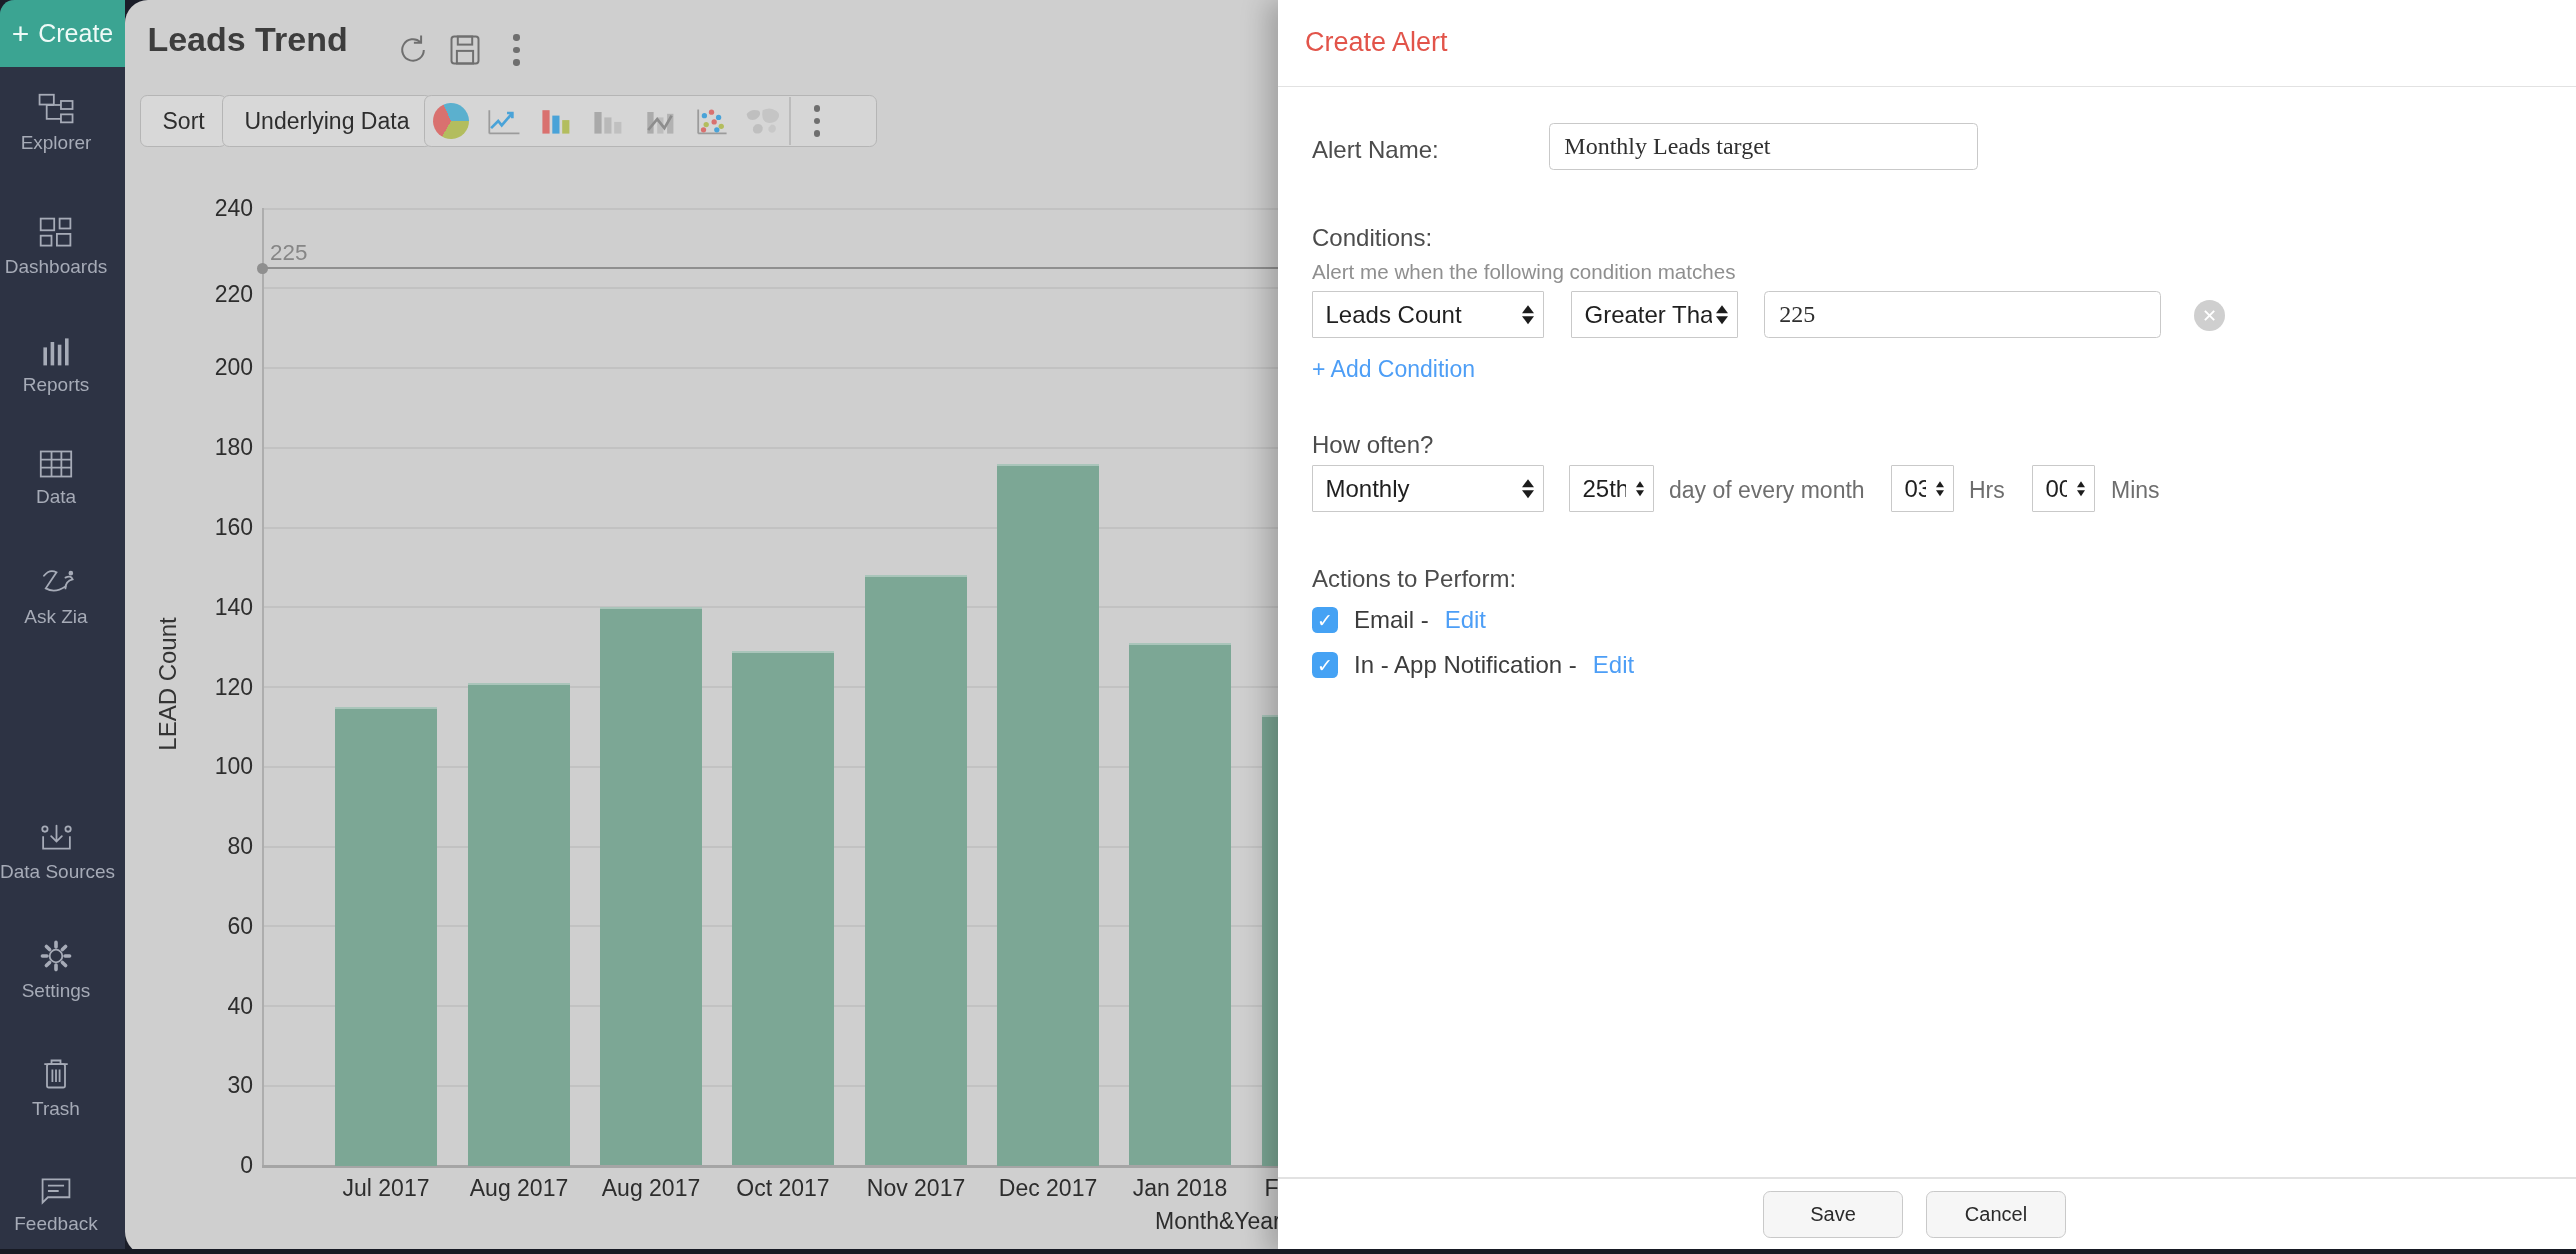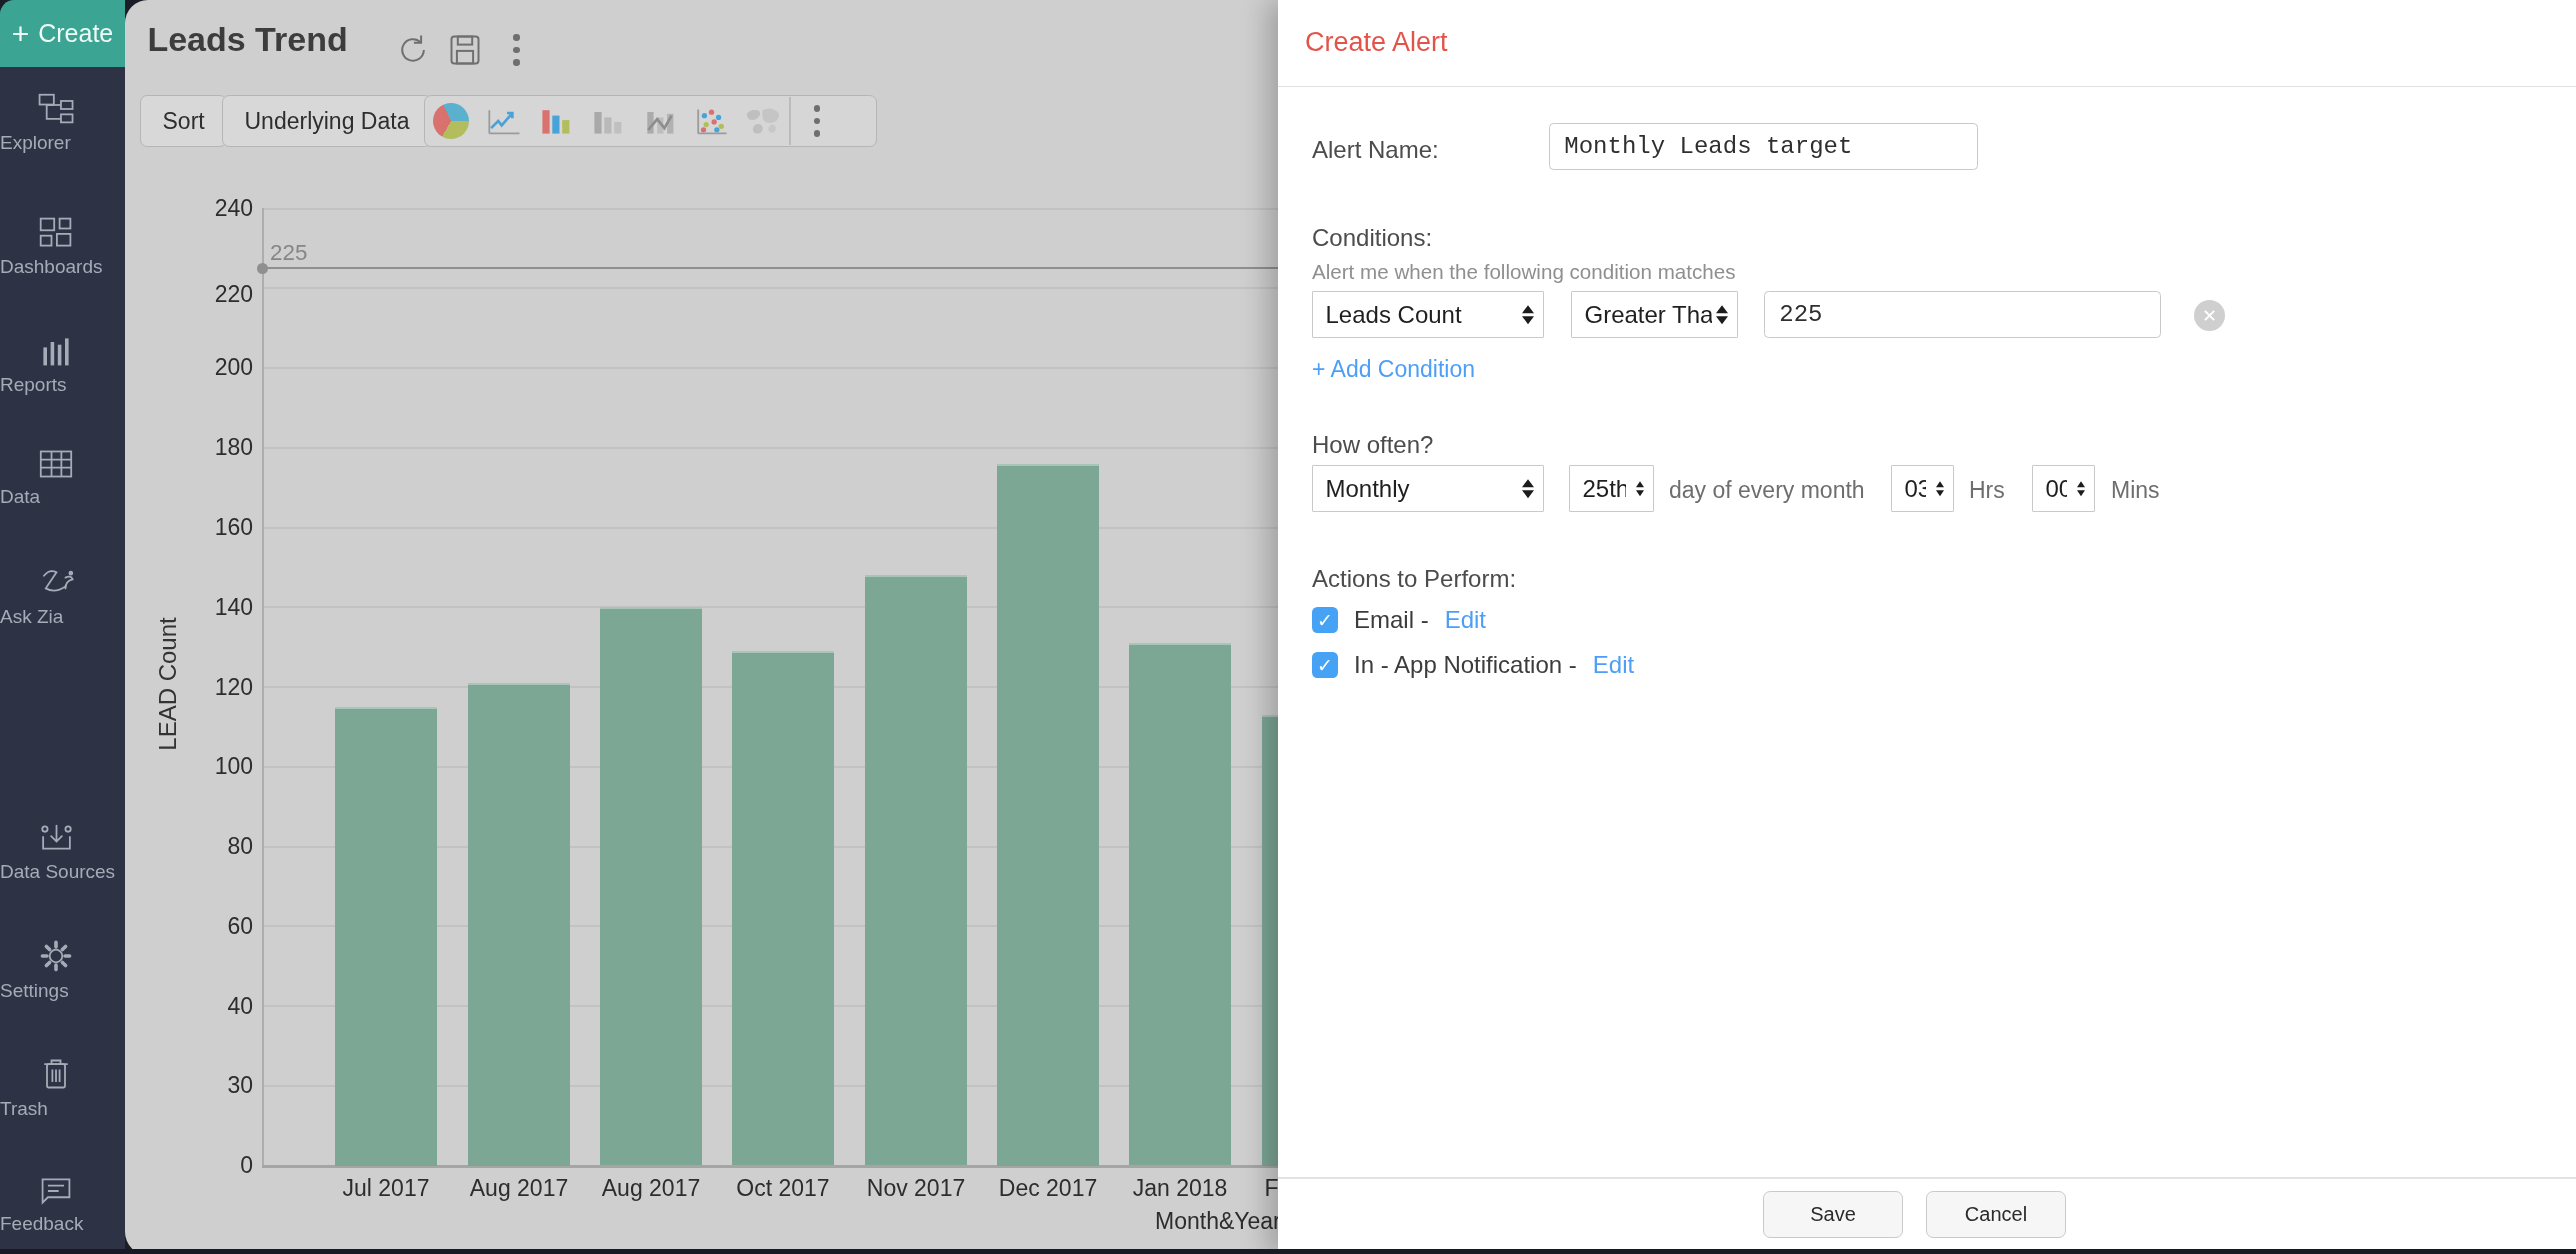--- a/index.html
+++ b/index.html
@@ -8,21 +8,21 @@
   .stage { position:relative; width:2576px; height:1255px; }
 
   
   .sidebar { position:absolute; left:0; top:0; width:125px; height:1255px;
              background:#2d3344; border-top-left-radius:14.3px; z-index:3; }
   .create-btn { position:absolute; left:0; top:0; width:125px; height:67px; background:#3ba492;
                 border-top-left-radius:14.3px; display:flex; align-items:center; justify-content:center;
                 gap:9px; cursor:pointer; }
   .create-btn span.lbl { color:#eefaf7; font-size:25px; }
   .create-plus { color:#eefaf7; font-size:30px; font-weight:400; line-height:1; }
-  .side-item { position:absolute; left:0; width:112px; text-align:left; color:#9fa5b2; cursor:pointer; }
+  .side-item { position:absolute; left:0; width:112px; text-align:center; color:#9fa5b2; cursor:pointer; }
   .side-item svg { display:block; margin:0 auto 5.4px auto; }
   .side-item .lbl { font-size:19px; color:#a6abb7; white-space:nowrap; }
 
   
   .main { position:absolute; left:125px; top:0; width:1198px; height:1255px;
           background:#cfcfcf; overflow:hidden; z-index:1;border-radius:23px; }
   .title-row { position:absolute; left:0; top:0; width:100%; height:89px; }
   .page-title { position:absolute; left:22.4px; top:19.7px; font-size:34px; font-weight:700; color:#3d3d3d; }
   .hd-icon { position:absolute; top:32px; width:39px; height:36px; cursor:pointer; background:none; border:none; }
   .hd-refresh { left:268px; }
@@ -61,21 +61,21 @@
   .thresh-label { position:absolute; left:145px; font-size:22.4px; color:#868686; }
 
   
   .modal { position:absolute; left:1278px; top:0; width:1460px; height:1255px; background:#ffffff;
            border-top-right-radius:14.3px; z-index:2; box-shadow:-10.7px 0 27px rgba(0,0,0,0.22); }
   .modal-header { position:absolute; left:0; top:0; width:100%; height:87px; border-bottom:1.8px solid #e2e2e2; }
   .modal-title { position:absolute; left:27px; top:27px; font-size:27px; color:#e2544a; }
   .modal-close { position:absolute; right:27px; top:23px; width:39px; height:39px; background:none; border:none; cursor:pointer; }
   .field-label { position:absolute; font-size:24px; color:#4c4c4c; }
   .text-input { position:absolute; height:47px; border:1.8px solid #c9c9c9; border-radius:4.5px; background:#fff;
-                font-size:24px; color:#2f2f2f; padding:0 14.3px; font-family:Liberation Mono, monospace; }
+                font-size:24px; color:#2f2f2f; padding:0 14.3px; font-family:Liberation Serif, serif; }
   .subtle { position:absolute; font-size:20.6px; color:#8f8f8f; }
   .sel { position:absolute; height:47px; border:1.8px solid #c9c9c9; border-radius:1px; background:#fff;
          display:flex; align-items:center; padding:0 12.5px; font-size:24px; color:#1f1f1f; cursor:pointer;
          overflow:hidden; white-space:nowrap; }
   .sel .txt { overflow:hidden; }
   .updown { position:absolute; right:9px; top:50%; transform:translateY(-50%);
             display:flex; flex-direction:column; gap:3.6px; background:#fff; padding-left:3.6px; }
   .updown i { width:0; height:0; border-left:6.3px solid transparent; border-right:6.3px solid transparent; }
   .updown i.up { border-bottom:8px solid #1c1c1c; }
   .updown i.down { border-top:8px solid #1c1c1c; }

